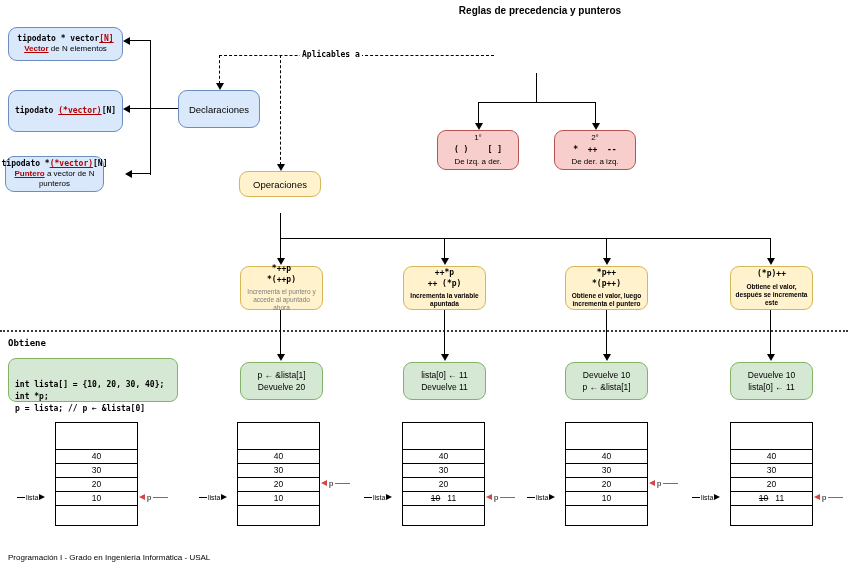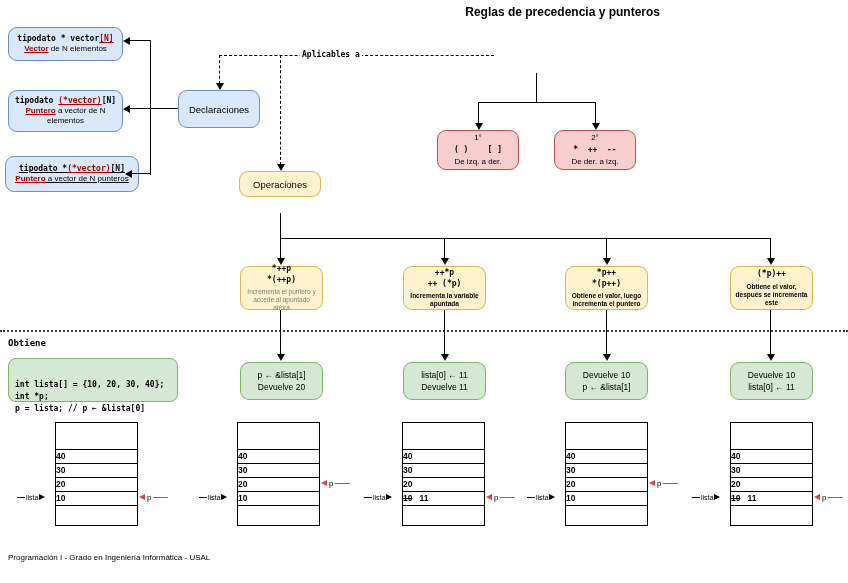--- a/index.html
+++ b/index.html
@@ -10,21 +10,21 @@
        align-items:center;justify-content:center;text-align:center;box-sizing:border-box;padding:2px 3px;}
   .blue{background:#dae8fc;border-color:#6c8ebf;}
   .yellow{background:#fff2cc;border-color:#d6b656;}
   .red{background:#f8cecc;border-color:#b85450;}
   .green{background:#d5e8d4;border-color:#82b366;}
   .codeline{font-family:"DejaVu Sans Mono","Liberation Mono",monospace;font-weight:bold;
             font-size:8px;line-height:10px;white-space:pre;}
   .descline{font-size:8px;line-height:10px;}
   .red-u{color:#b20000;text-decoration:underline;font-weight:bold;}
   .nodelabel{font-size:9.5px;}
-  .title{font-size:12px;font-weight:bold;text-align:right;}
+  .title{font-size:10px;font-weight:bold;text-align:center;}
   .ops{white-space:pre;font-family:"DejaVu Sans Mono","Liberation Mono",monospace;font-weight:bold;}
   .prec-line{font-size:8px;line-height:12px;}
   .expr{font-family:"DejaVu Sans Mono","Liberation Mono",monospace;font-weight:bold;
         font-size:8px;line-height:10.5px;white-space:pre;}
   .opnote{font-size:6.5px;line-height:8px;margin-top:3px;font-weight:bold;}
   .opnote.gray{color:#7f7f7f;font-weight:normal;}
   .resline{font-size:8.5px;line-height:12px;}
   .line{position:absolute;background:#000;}
   .dashed-h{position:absolute;border-top:1px dashed #000;height:0;}
   .dashed-v{position:absolute;border-left:1px dashed #000;width:0;}
@@ -33,21 +33,21 @@
   .ah-left{position:absolute;width:0;height:0;border-top:4px solid transparent;
            border-bottom:4px solid transparent;border-right:7px solid #000;}
   .divider{position:absolute;border-top:2px dotted #3c3c3c;height:0;}
   .ej-label{font-family:"DejaVu Sans Mono","Liberation Mono",monospace;font-weight:bold;font-size:9px;}
   .codebox{position:absolute;background:#d5e8d4;border:1px solid #82b366;border-radius:8px;
            box-sizing:border-box;padding:20px 6px;}
   .codebox div{font-family:"DejaVu Sans Mono","Liberation Mono",monospace;font-weight:bold;
                font-size:8px;line-height:12px;white-space:pre;}
   .mem-table{position:absolute;width:83px;border:1.4px solid #000;box-sizing:border-box;background:#fff;}
   .cell{box-sizing:border-box;border-top:1px solid #000;height:14px;font-size:8.5px;line-height:13px;
-        font-weight:bold;}
+        text-align:center;}
   .cell.tall{height:26px;border-top:none;}
   .cell.bottom{height:20px;}
   .strike{text-decoration:line-through;margin-right:7px;}
   .ptr{position:absolute;display:flex;align-items:center;height:10px;}
   .tail{width:8px;height:1px;background:#000;}
   .tri-r{width:0;height:0;border-top:3.5px solid transparent;border-bottom:3.5px solid transparent;
          border-left:6px solid #000;}
   .tri-l{width:0;height:0;border-top:3.5px solid transparent;border-bottom:3.5px solid transparent;
          border-right:6px solid #d64545;}
   .tail-red{width:15px;height:1px;background:#d64545;}
@@ -63,23 +63,22 @@
 <div id="stage">
 
   <div class="abs title" style="left:420px;top:5px;width:240px;">Reglas de precedencia y punteros</div>
 
   <div class="box blue" style="left:8px;top:27px;width:115px;height:34px;">
     <div class="codeline"><span>tipodato * vector</span><span class="red-u">[N]</span><span></span></div>
     <div class="descline"><span class="red-u">Vector</span><span> de N elementos</span></div>
   </div>
   <div class="box blue" style="left:8px;top:90px;width:115px;height:42px;">
     <div class="codeline"><span>tipodato </span><span class="red-u">(*vector)</span><span>[N]</span></div>
-    <div class="descline"><span class="red-u">Puntero</span><span> a vector de N elementos</span></div>
-  </div>
-  <div class="box blue" style="left:5px;top:156px;width:134px;height:36px;text-decoration:underline;">
+  </div>
+  <div class="box blue" style="left:5px;top:156px;width:99px;height:36px;">
     <div class="codeline"><span>tipodato *</span><span class="red-u">(*vector)</span><span>[N]</span></div>
     <div class="descline"><span class="red-u">Puntero</span><span> a vector de N punteros</span></div>
   </div>
 
   <div class="box blue nodelabel" style="left:178px;top:90px;width:82px;height:38px;">
     <span>Declaraciones</span>
   </div>
   <div class="box yellow nodelabel" style="left:239px;top:171px;width:82px;height:26px;">
     <span>Operaciones</span>
   </div>

